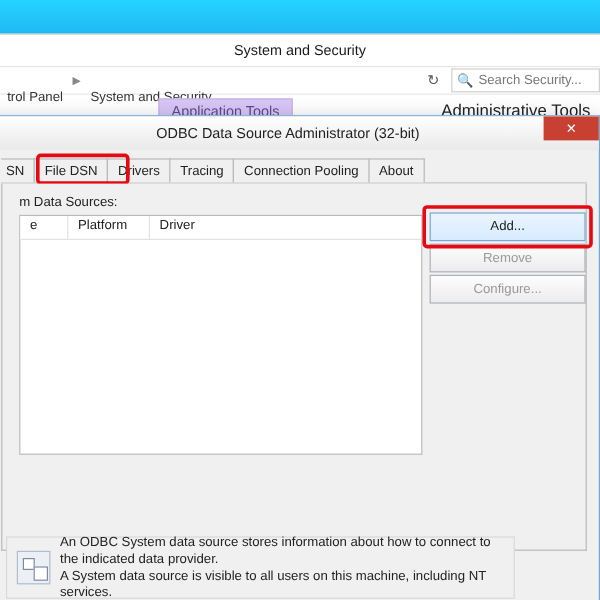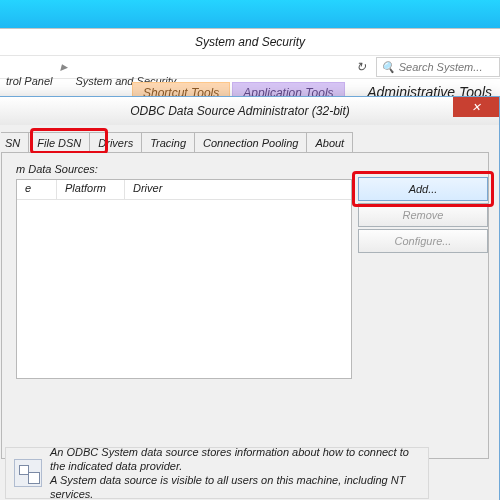--- a/index.html
+++ b/index.html
@@ -1,21 +1,20 @@
 <!DOCTYPE html>
 <html><head>
 <meta charset="utf-8">
 <style>
   * { box-sizing: border-box; margin: 0; padding: 0; }
   html, body { width: 500px; height: 500px; overflow: hidden; font-family: "Segoe UI", Tahoma, sans-serif; font-size: 11px; }
   .desktop {
     width: 500px; height: 500px;
     background: linear-gradient(180deg,#25d4ff 0%, #1fb9f4 28px, #1fb9f4 28px);
     position: relative;
-    font-style: italic;
   }
   
   .explorer {
     position: absolute;
     left: 0; top: 28px;
     width: 500px; height: 472px;
     background: #ffffff;
     border-top: 1px solid #c5c5c5;
   }
   .explorer-title {
@@ -202,27 +201,26 @@
   <div class="explorer">
     <div class="explorer-title">System and Security</div>
 
     <div class="breadcrumb-row">
       <span class="crumb">trol Panel</span>
       <span class="sep">▶</span>
       <span class="crumb">System and Security</span>
       <span class="refresh">↻</span>
       <div class="search">
         <span style="color:#8aa0c0;">🔍</span>
-        <span>Search System...</span>
+        <span>Search Security...</span>
       </div>
     </div>
 
     <div class="ribbon-row">
       <div style="width:130px"></div>
-      <div class="ribbon-tab shortcut">Shortcut Tools</div>
       <div class="ribbon-tab app">Application Tools</div>
       <div class="ribbon-right">Administrative Tools</div>
     </div>
   </div>
 
   <div class="dialog">
     <div class="dlg-titlebar">
       <div class="dlg-title">ODBC Data Source Administrator (32-bit)</div>
       <div class="dlg-close">✕</div>
     </div>

